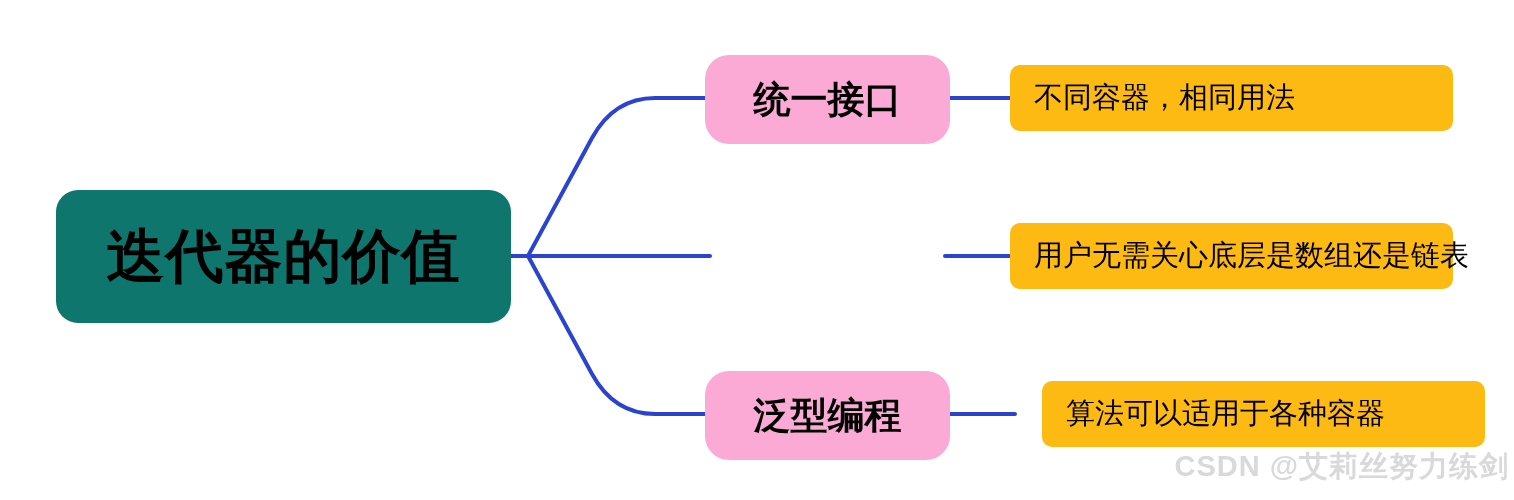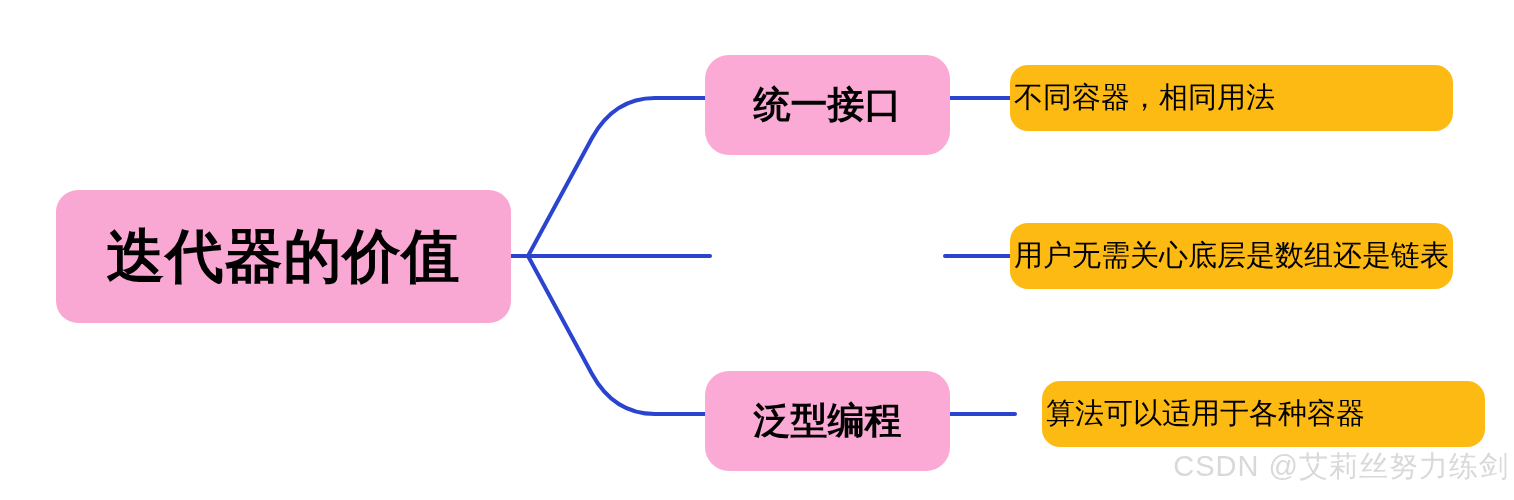--- a/index.html
+++ b/index.html
@@ -28,63 +28,64 @@
     align-items: center;
     box-sizing: border-box;
     color: #000000;
     white-space: nowrap;
   }
   .root-node {
     left: 56px;
     top: 190px;
     width: 455px;
     height: 133px;
-    background: #f9a8d4;
+    background: #0f766e;
     border-radius: 22px;
     justify-content: center;
     font-size: 58px;
     font-weight: 800;
     letter-spacing: 1px;
   }
   .branch-node {
     left: 705px;
     width: 245px;
-    height: 100px;
+    height: 89px;
     background: #FAAAD5;
     border-radius: 24px;
     justify-content: center;
     font-size: 37px;
     font-weight: 800;
   }
   .branch-1 { top: 55px; }
   .branch-2 { top: 213px; }
   .branch-3 { top: 371px; }
   .detail-node {
     left: 1010px;
     width: 443px;
     height: 66px;
     background: #FDBA12;
-    border-radius: 18px;
+    border-radius: 10px;
     justify-content: flex-start;
-    padding-left: 4px;
+    padding-left: 24px;
     font-size: 29px;
     font-weight: 400;
   }
   .detail-1 { top: 65px; }
   .detail-2 { top: 223px; }
   .detail-3 { top: 381px; margin-left: 32px; }
   .watermark {
     position: absolute;
     right: 5px;
     bottom: 13px;
     z-index: 1;
     font-size: 29px;
     color: #D9D9D9;
     text-shadow: 0 1px 0 #ffffff;
     letter-spacing: 1px;
+    font-weight: bold;
   }
 </style>
 </head>
 <body>
 
 <div class="canvas">
 
   <svg class="connectors" width="1514" height="500" viewBox="0 0 1514 500">
     <g stroke="#2B44D0" stroke-width="4" fill="none" stroke-linecap="round">
       <path d="M 507 256 H 710"></path>

